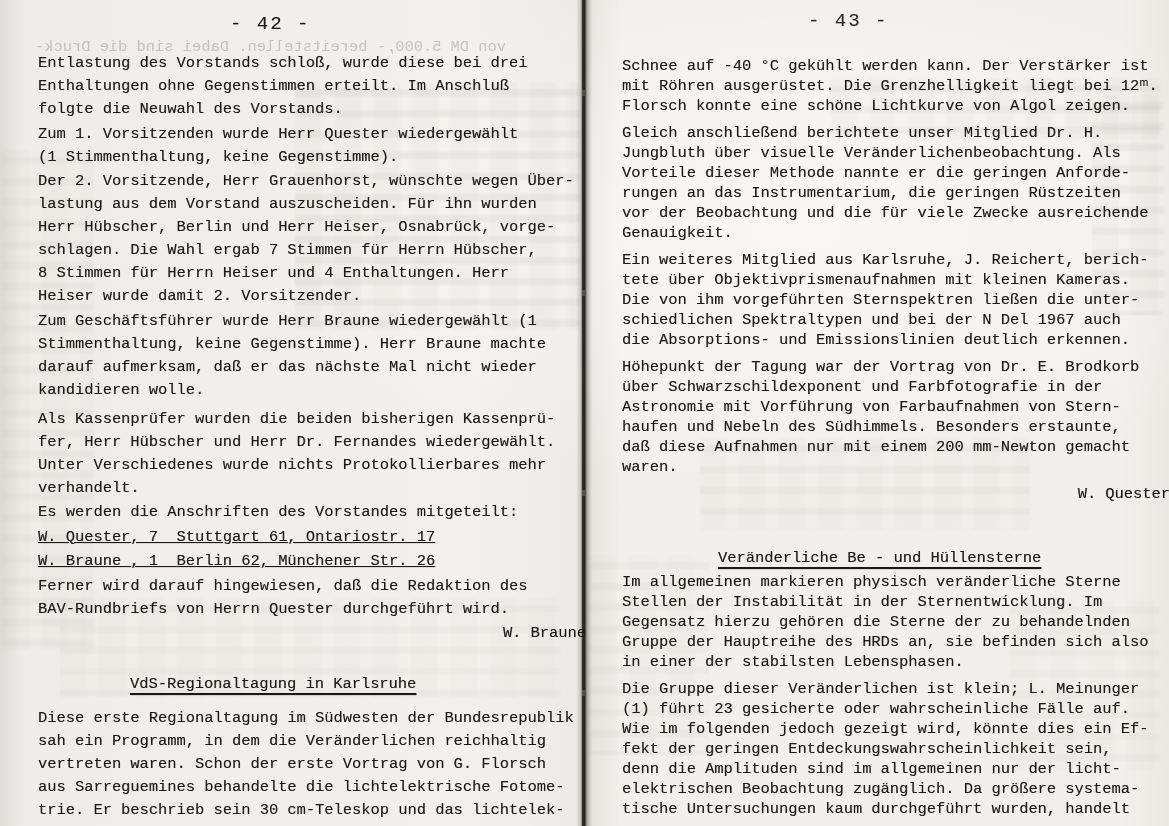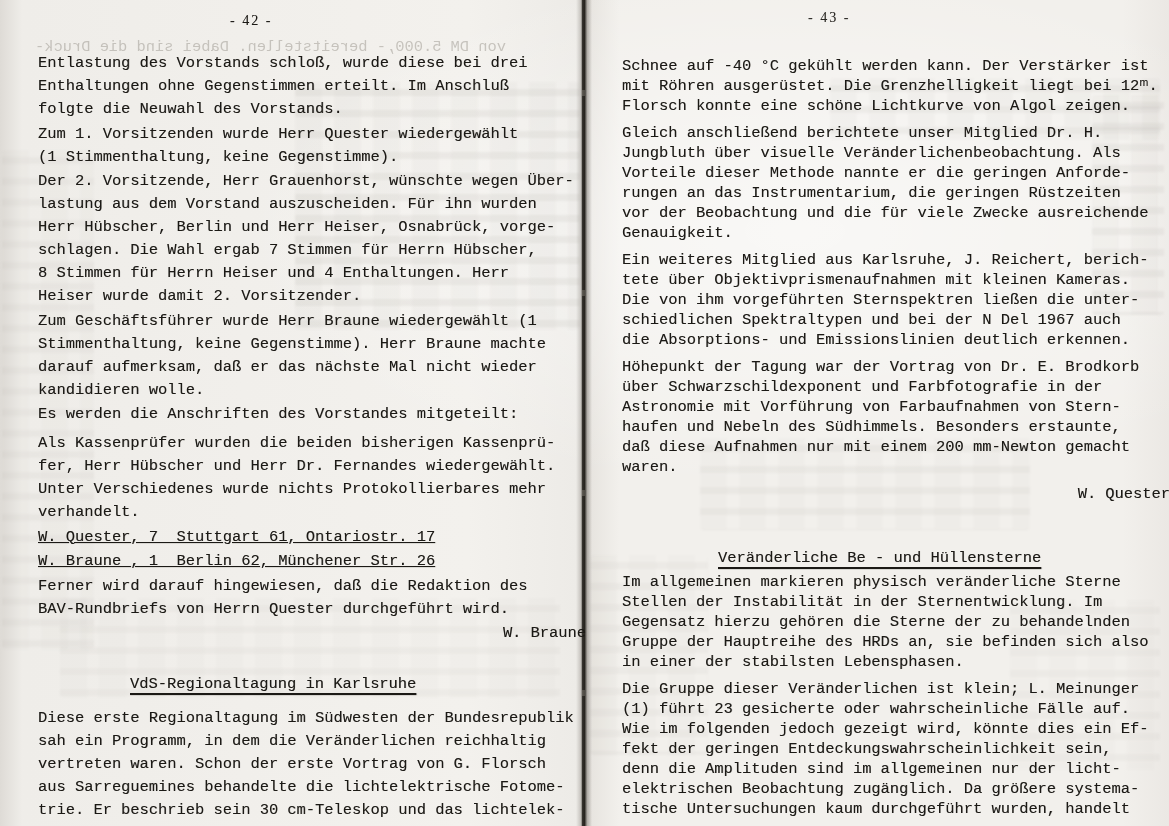--- a/index.html
+++ b/index.html
@@ -28,21 +28,21 @@
   .page-left .sig{margin-left:260px;}
   .page-right .sig{margin-left:248px;margin-bottom:6px;}
   .heading{
     text-decoration:underline;
     text-underline-offset:5px;
     text-decoration-thickness:1.5px;
     white-space:pre;
   }
   .page-left .heading{margin:28px 8px 11px 92px;}
   .page-right .heading{margin:44px 0 4px 96px;}
-  .pagenum{position:absolute;font-size:14px;letter-spacing:2px;text-shadow:0.3px 0.3px 0 rgba(26,24,20,.38);font-family:Liberation Serif, serif;}
+  .pagenum{position:absolute;font-size:19px;letter-spacing:2px;text-shadow:0.3px 0.3px 0 rgba(26,24,20,.38);}
   #pn-left{left:230px;top:13px;}
   #pn-right{left:808px;top:10px;opacity:.92;text-align:center;}
   
   .gutter{
     position:absolute;top:0;left:576px;width:16px;height:826px;
     background:linear-gradient(90deg,
       rgba(90,86,80,0) 0%,
       rgba(120,115,108,.30) 28%,
       #4a4640 46%,
       #2b2823 54%,
@@ -110,25 +110,25 @@
     <p class="para">Der 2. Vorsitzende, Herr Grauenhorst, wünschte wegen Über-
 lastung aus dem Vorstand auszuscheiden. Für ihn wurden
 Herr Hübscher, Berlin und Herr Heiser, Osnabrück, vorge-
 schlagen. Die Wahl ergab 7 Stimmen für Herrn Hübscher,
 8 Stimmen für Herrn Heiser und 4 Enthaltungen. Herr
 Heiser wurde damit 2. Vorsitzender.</p>
     <p class="para">Zum Geschäftsführer wurde Herr Braune wiedergewählt (1
 Stimmenthaltung, keine Gegenstimme). Herr Braune machte
 darauf aufmerksam, daß er das nächste Mal nicht wieder
 kandidieren wolle.</p>
-    <p class="para">Es werden die Anschriften des Vorstandes mitgeteilt:</p>
     <p class="para mt-extra">Als Kassenprüfer wurden die beiden bisherigen Kassenprü-
 fer, Herr Hübscher und Herr Dr. Fernandes wiedergewählt.
 Unter Verschiedenes wurde nichts Protokollierbares mehr
 verhandelt.</p>
+    <p class="para">Es werden die Anschriften des Vorstandes mitgeteilt:</p>
     <p class="addr">W. Quester, 7  Stuttgart 61, Ontariostr. 17</p>
     <p class="addr">W. Braune , 1  Berlin 62, Münchener Str. 26</p>
     <p class="para">Ferner wird darauf hingewiesen, daß die Redaktion des
 BAV-Rundbriefs von Herrn Quester durchgeführt wird.</p>
     <p class="sig">W. Braune</p>
     <p class="heading">VdS-Regionaltagung in Karlsruhe</p>
     <p class="para">Diese erste Regionaltagung im Südwesten der Bundesrepublik
 sah ein Programm, in dem die Veränderlichen reichhaltig
 vertreten waren. Schon der erste Vortrag von G. Florsch
 aus Sarreguemines behandelte die lichtelektrische Fotome-

